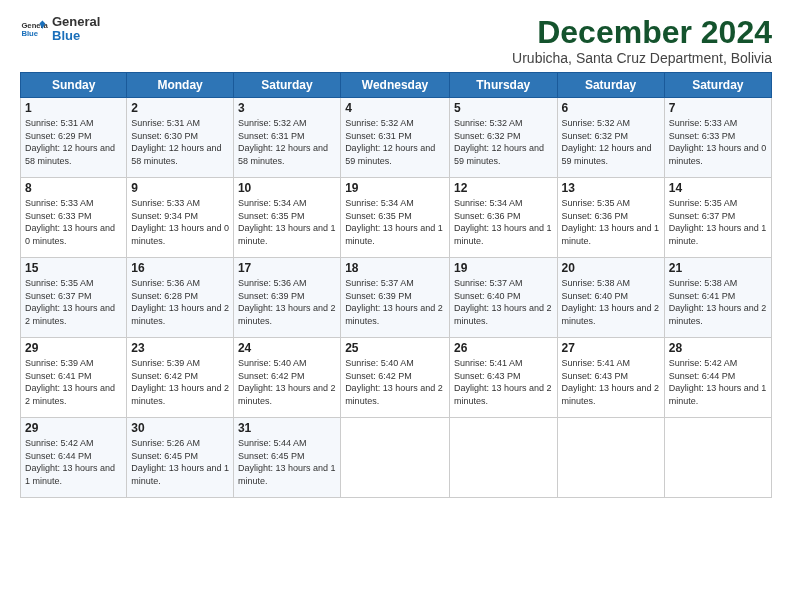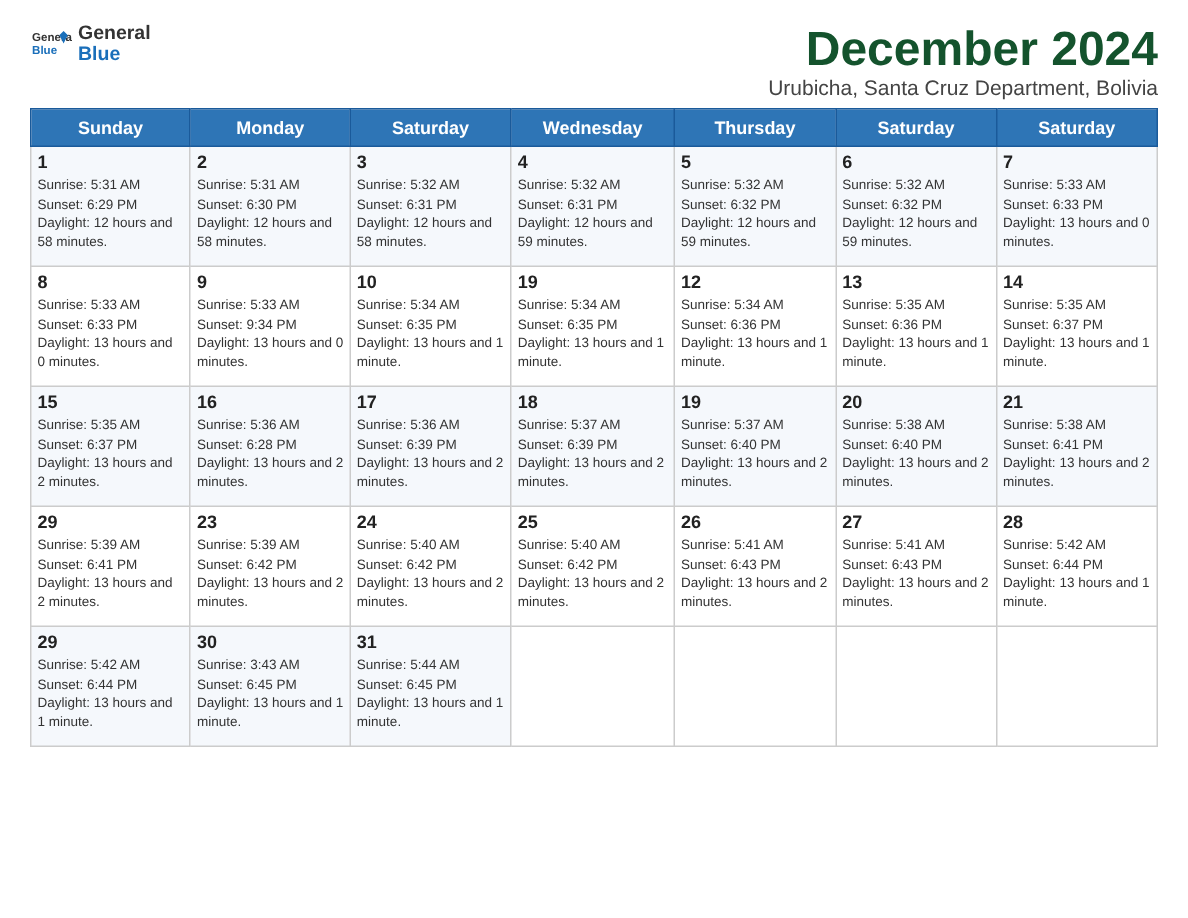--- a/index.html
+++ b/index.html
@@ -362,21 +362,21 @@
           <span class="day-number">29</span>
           <div class="day-info">
             <span>Sunrise: 5:42 AM</span><br>
             <span>Sunset: 6:44 PM</span><br>
             <span>Daylight: 13 hours and 1 minute.</span>
           </div>
         </td>
           <td>
           <span class="day-number">30</span>
           <div class="day-info">
-            <span>Sunrise: 3:43 AM</span><br>
+            <span>Sunrise: 5:26 AM</span><br>
             <span>Sunset: 6:45 PM</span><br>
             <span>Daylight: 13 hours and 1 minute.</span>
           </div>
         </td>
           <td>
           <span class="day-number">31</span>
           <div class="day-info">
             <span>Sunrise: 5:44 AM</span><br>
             <span>Sunset: 6:45 PM</span><br>
             <span>Daylight: 13 hours and 1 minute.</span>

